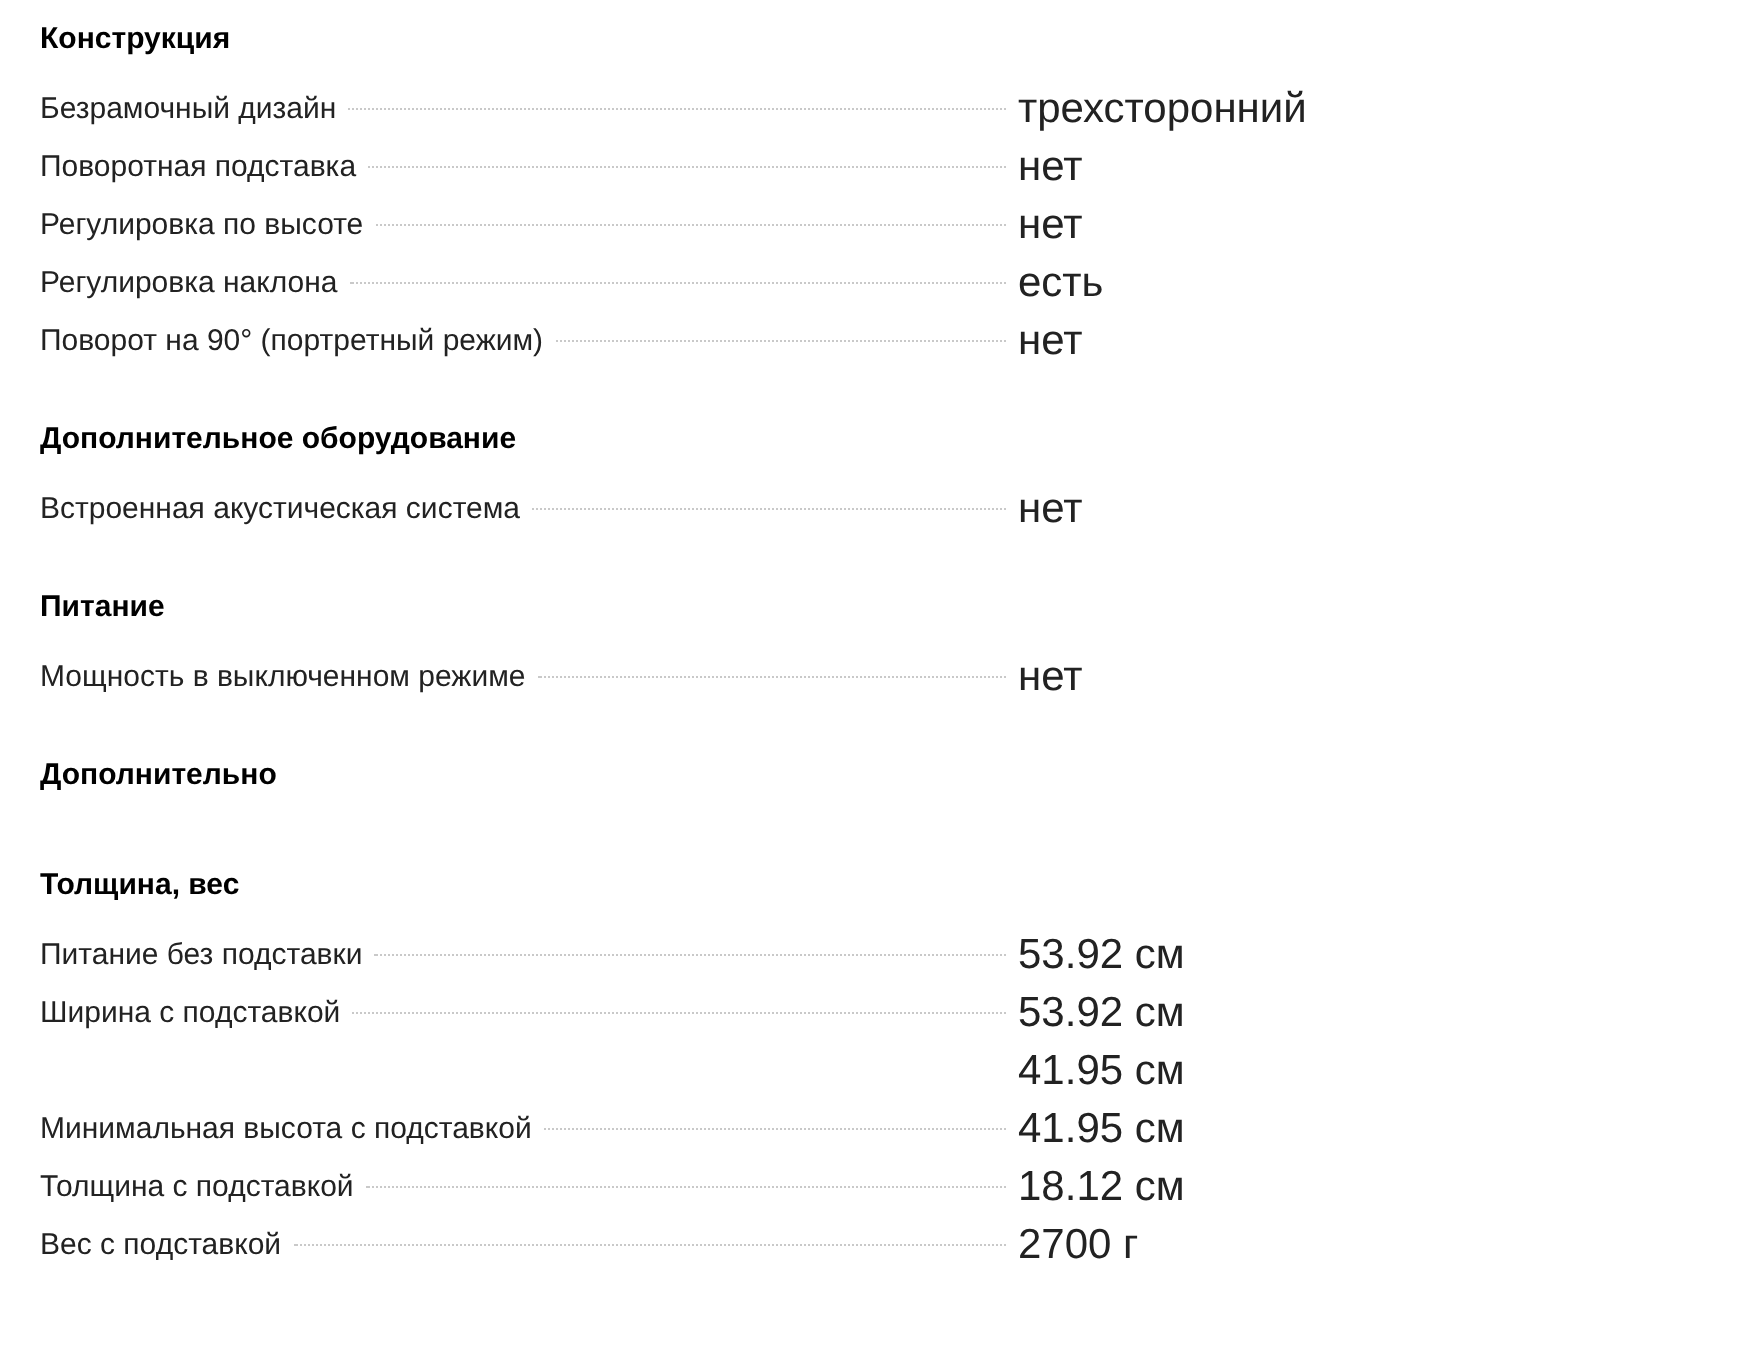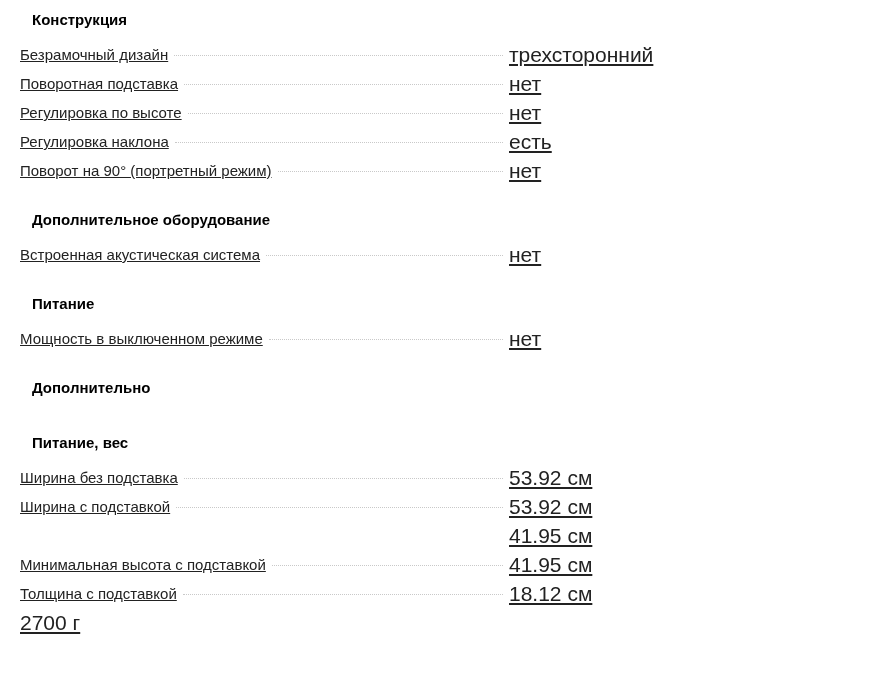--- a/index.html
+++ b/index.html
@@ -19,33 +19,32 @@
     padding: 0 0 0 0;
     box-sizing: border-box;
   }
   .section {
     margin: 0;
   }
   .section-title {
     font-size: 15px;
     font-weight: bold;
     color: #000000;
-    padding: 0 0 0 32px;
+    padding: 0 0 0 20px;
     line-height: 18px;
   }
   .rows {
     margin: 0;
   }
   .row {
     display: flex;
     align-items: center;
     padding: 0 0 0 20px;
     height: 29px;
     box-sizing: border-box;
-    text-decoration: underline;
   }
   .row .label {
     white-space: nowrap;
     font-size: 15px;
     color: #222222;
     line-height: 29px;
   }
   .row .dots {
     flex: 0 0 auto;
     border-bottom: 1px dotted #c9c9c9;
@@ -156,26 +155,26 @@
   <div class="gap-lg"></div>
 
   <div class="section">
     <div class="section-title">Дополнительно</div>
     <div class="gap-sm"></div>
   </div>
 
   <div class="gap-lg"></div>
 
   <div class="section">
-    <div class="section-title">Питание, вес</div>
-    <div class="gap-sm"></div>
-    <div class="rows">
-      <div class="row">
-        <div class="label-cell">
-          <span class="label">Ширина без подставка</span>
+    <div class="section-title">Толщина, вес</div>
+    <div class="gap-sm"></div>
+    <div class="rows">
+      <div class="row">
+        <div class="label-cell">
+          <span class="label">Питание без подставки</span>
           <span class="dots"></span>
         </div>
         <span class="value">53.92 см</span>
       </div>
       <div class="row">
         <div class="label-cell">
           <span class="label">Ширина с подставкой</span>
           <span class="dots"></span>
         </div>
         <span class="value">53.92 см</span>
@@ -194,17 +193,21 @@
         <span class="value">41.95 см</span>
       </div>
       <div class="row">
         <div class="label-cell">
           <span class="label">Толщина с подставкой</span>
           <span class="dots"></span>
         </div>
         <span class="value">18.12 см</span>
       </div>
       <div class="row">
+        <div class="label-cell">
+          <span class="label">Вес с подставкой</span>
+          <span class="dots"></span>
+        </div>
         <span class="value">2700 г</span>
       </div>
     </div>
   </div>
 </div>
 
 </body></html>

